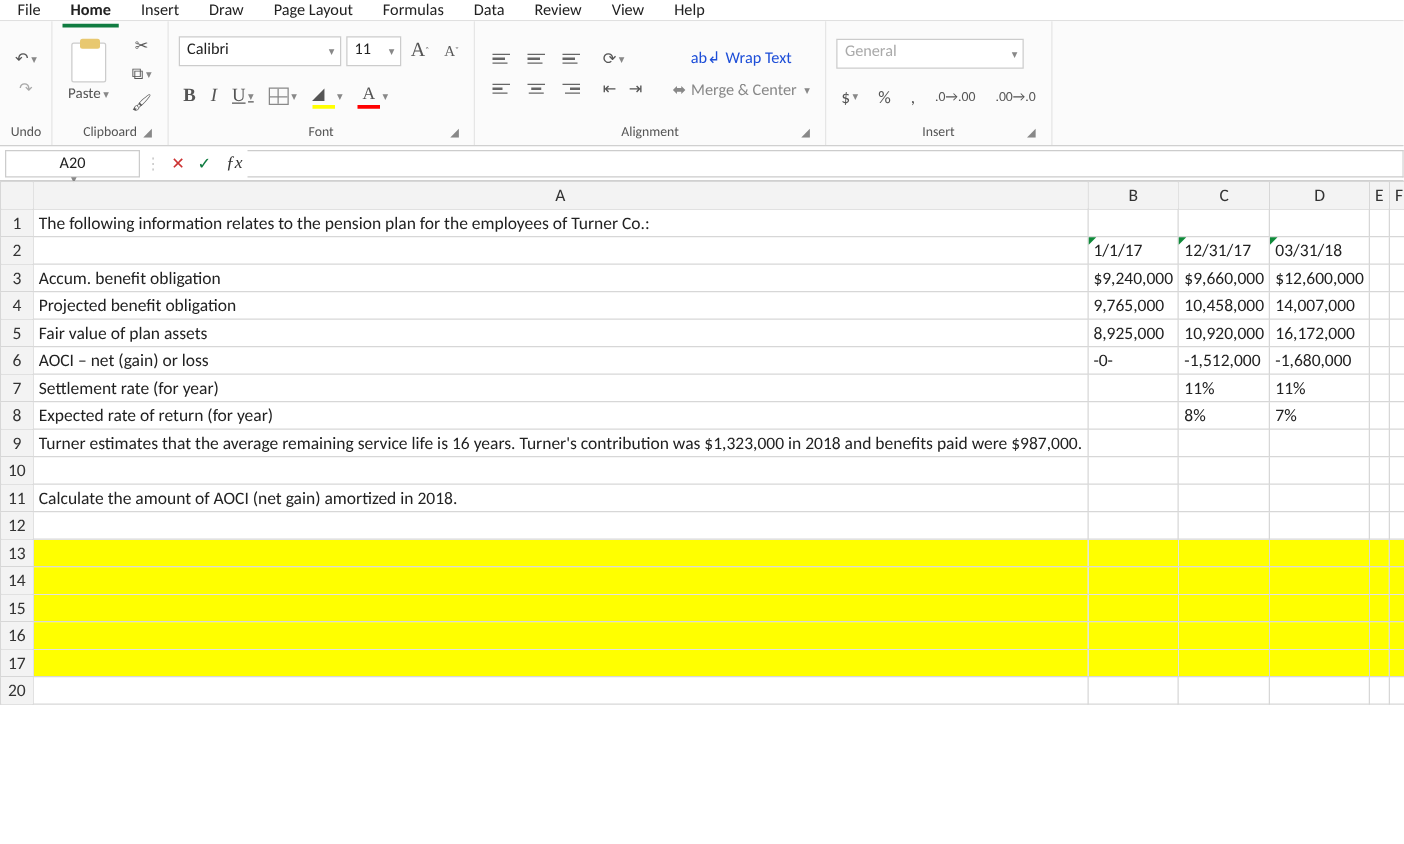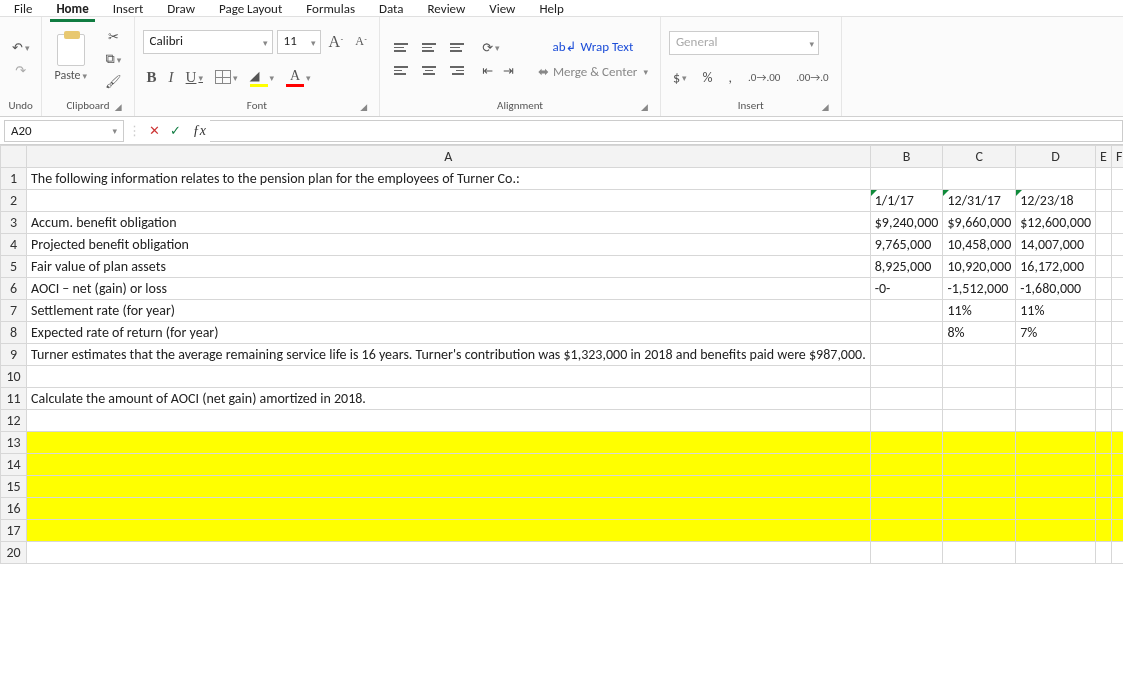--- a/index.html
+++ b/index.html
@@ -49,21 +49,21 @@
   .merge-lbl  { display:flex; align-items:center; gap:4px; color:#888;}
 
   .num-sel    { width:150px; }
   .num-btns   { display:flex; align-items:center; gap:8px; margin-top:6px; font-size:14px; color:#555;}
 
   .cond-col   { display:flex; flex-direction:column; align-items:center; font-size:11px; color:#555; justify-content:center;}
   .cond-ic    { width:28px; height:24px; border:1px solid #ccc; background:linear-gradient(#fff,#f3f3f3); margin-bottom:2px;}
 
   
   .fbar { display:flex; align-items:center; height:28px; border-bottom:1px solid #d0d0d0; }
-  .namebox { width:120px; height:22px; border:1px solid #ccc; margin:0 4px; padding:2px 6px; font-size:13px; display:flex; align-items:center; justify-content:space-between; background:#fff;}
+  .namebox { width:108px; height:22px; border:1px solid #ccc; margin:0 4px; padding:2px 6px; font-size:13px; display:flex; align-items:center; justify-content:space-between; background:#fff;flex-direction:column;}
   .fbar-btns{ display:flex; gap:2px; margin:0 4px; }
   .fx { font-style:italic; font-family:"Times New Roman",serif; font-size:14px; color:#333; margin:0 4px;}
   .fbar-input{ flex:1; height:22px; border:1px solid #ccc; border-left:none; }
 
   
   .sheet-wrap { position:relative; overflow:auto; height: calc(675px - 32px - 100px - 28px); }
   table.grid { border-collapse:collapse; table-layout:fixed; }
   table.grid th, table.grid td { border:1px solid #d7d7d7; height:22px; font-size:14px; font-family: Calibri, sans-serif; white-space:nowrap; overflow:visible; padding:0 4px; text-align:left; vertical-align:middle; position:relative; }
   table.grid th { background:#f3f3f3; font-weight:400; text-align:center; color:#333; }
   th.rowhdr { width:26px; min-width:26px; text-align:center; background:#f3f3f3; }
@@ -279,21 +279,21 @@
           <td></td>
           <td></td>
           <td></td>
           <td></td>
         </tr>
         <tr>
           <th class="rowhdr">2</th>
           <td></td>
           <td class="green-tri">1/1/17</td>
           <td class="green-tri">12/31/17</td>
-          <td class="green-tri">12/23/18</td>
+          <td class="green-tri">03/31/18</td>
           <td></td>
           <td></td>
         </tr>
         <tr>
           <th class="rowhdr">3</th>
           <td>Accum. benefit obligation</td>
           <td class="num">$9,240,000</td>
           <td class="num">$9,660,000</td>
           <td class="num">$12,600,000</td>
           <td></td>

